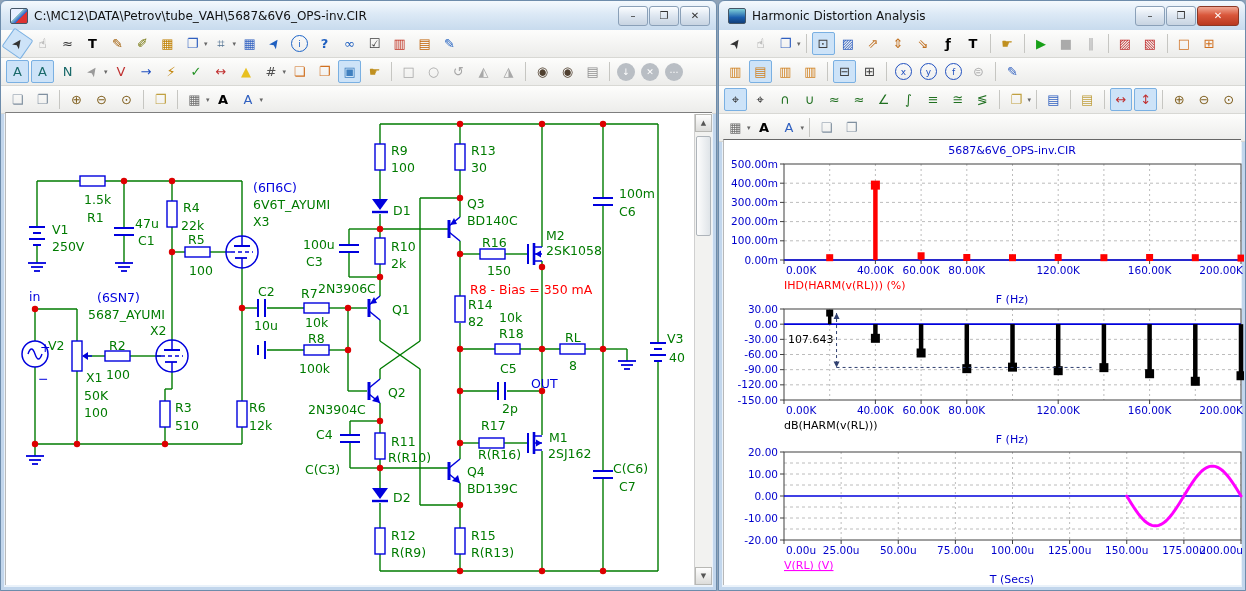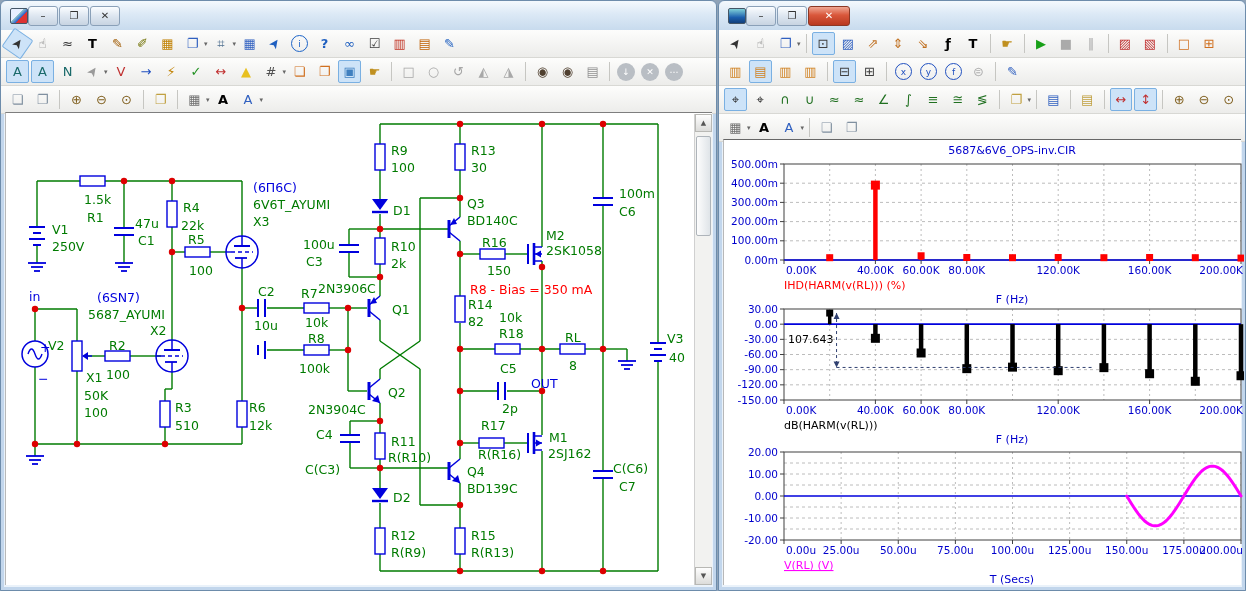--- a/index.html
+++ b/index.html
@@ -46,20 +46,21 @@
   svg text{font-family:"DejaVu Sans","Liberation Sans",sans-serif;}
 </style>
 </head>
 <body>
 
 <div class="desktop">
 
   <div class="win" id="win-left">
     <div class="titlebar">
       <span class="app-icon schem-ic"></span>
+      <span class="title">C:\MC12\DATA\Petrov\tube_VAH\5687&amp;6V6_OPS-inv.CIR</span>
       <span class="caption-btns" id="lw-btns">
           <span class="cap-btn">–</span>
           <span class="cap-btn">❐</span>
           <span class="cap-btn">✕</span>
         </span>
     </div>
     <div class="toolbar" id="ltb1">
         <span class="tbi pressed rot" style="color: rgb(51, 51, 51);">➤</span>
         <span class="tbi" style="color: rgb(119, 119, 119);">☝</span>
         <span class="tbi" style="color: rgb(51, 51, 51);">≈</span>
@@ -448,20 +449,21 @@
         <div class="sb-btn" id="sb-up">▲</div>
         <div class="sb-thumb"></div>
         <div class="sb-btn down" id="sb-dn">▼</div>
       </div>
     </div>
   </div>
 
   <div class="win" id="win-right">
     <div class="titlebar">
       <span class="app-icon chart-ic"></span>
+      <span class="title">Harmonic Distortion Analysis</span>
       <span class="caption-btns" id="rw-btns">
           <span class="cap-btn">–</span>
           <span class="cap-btn">❐</span>
           <span class="cap-btn close-red">✕</span>
         </span>
     </div>
     <div class="toolbar" id="rtb1">
         <span class="tbi rot" style="color: rgb(51, 51, 51);">➤</span>
         <span class="tbi" style="color: rgb(119, 119, 119);">☝</span>
         <span class="tbi" style="color: rgb(48, 96, 192);">❐</span>

